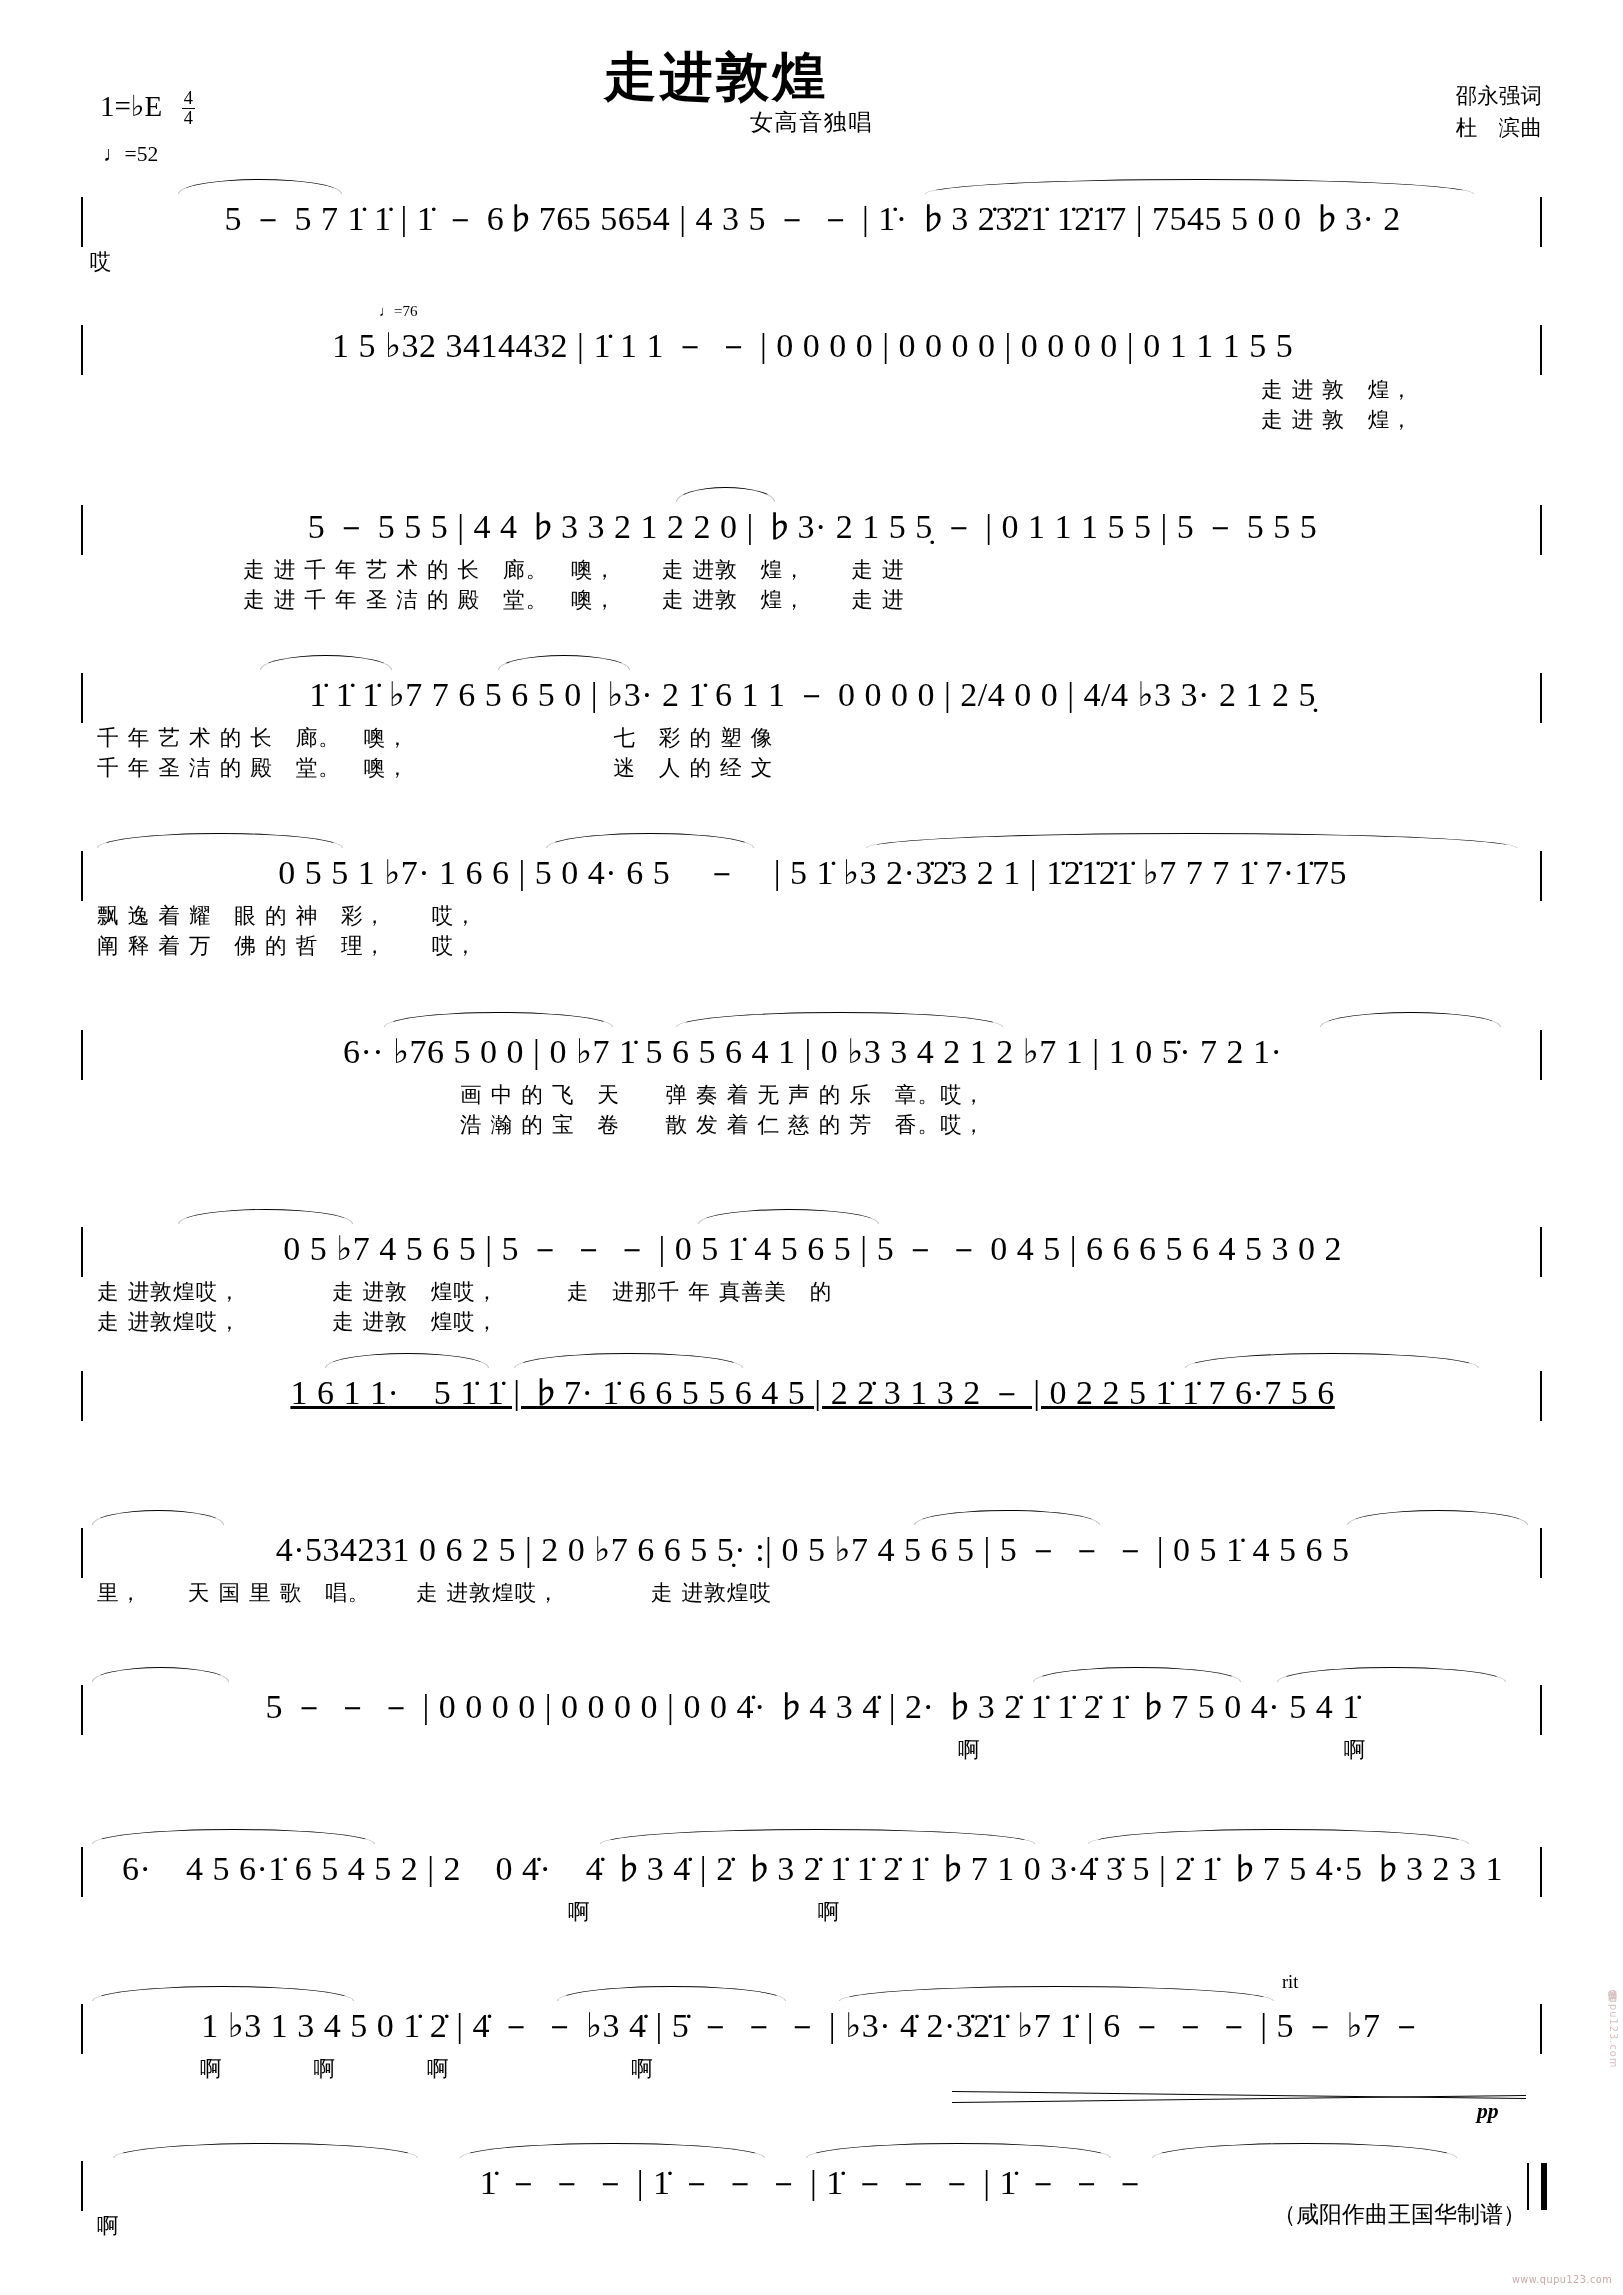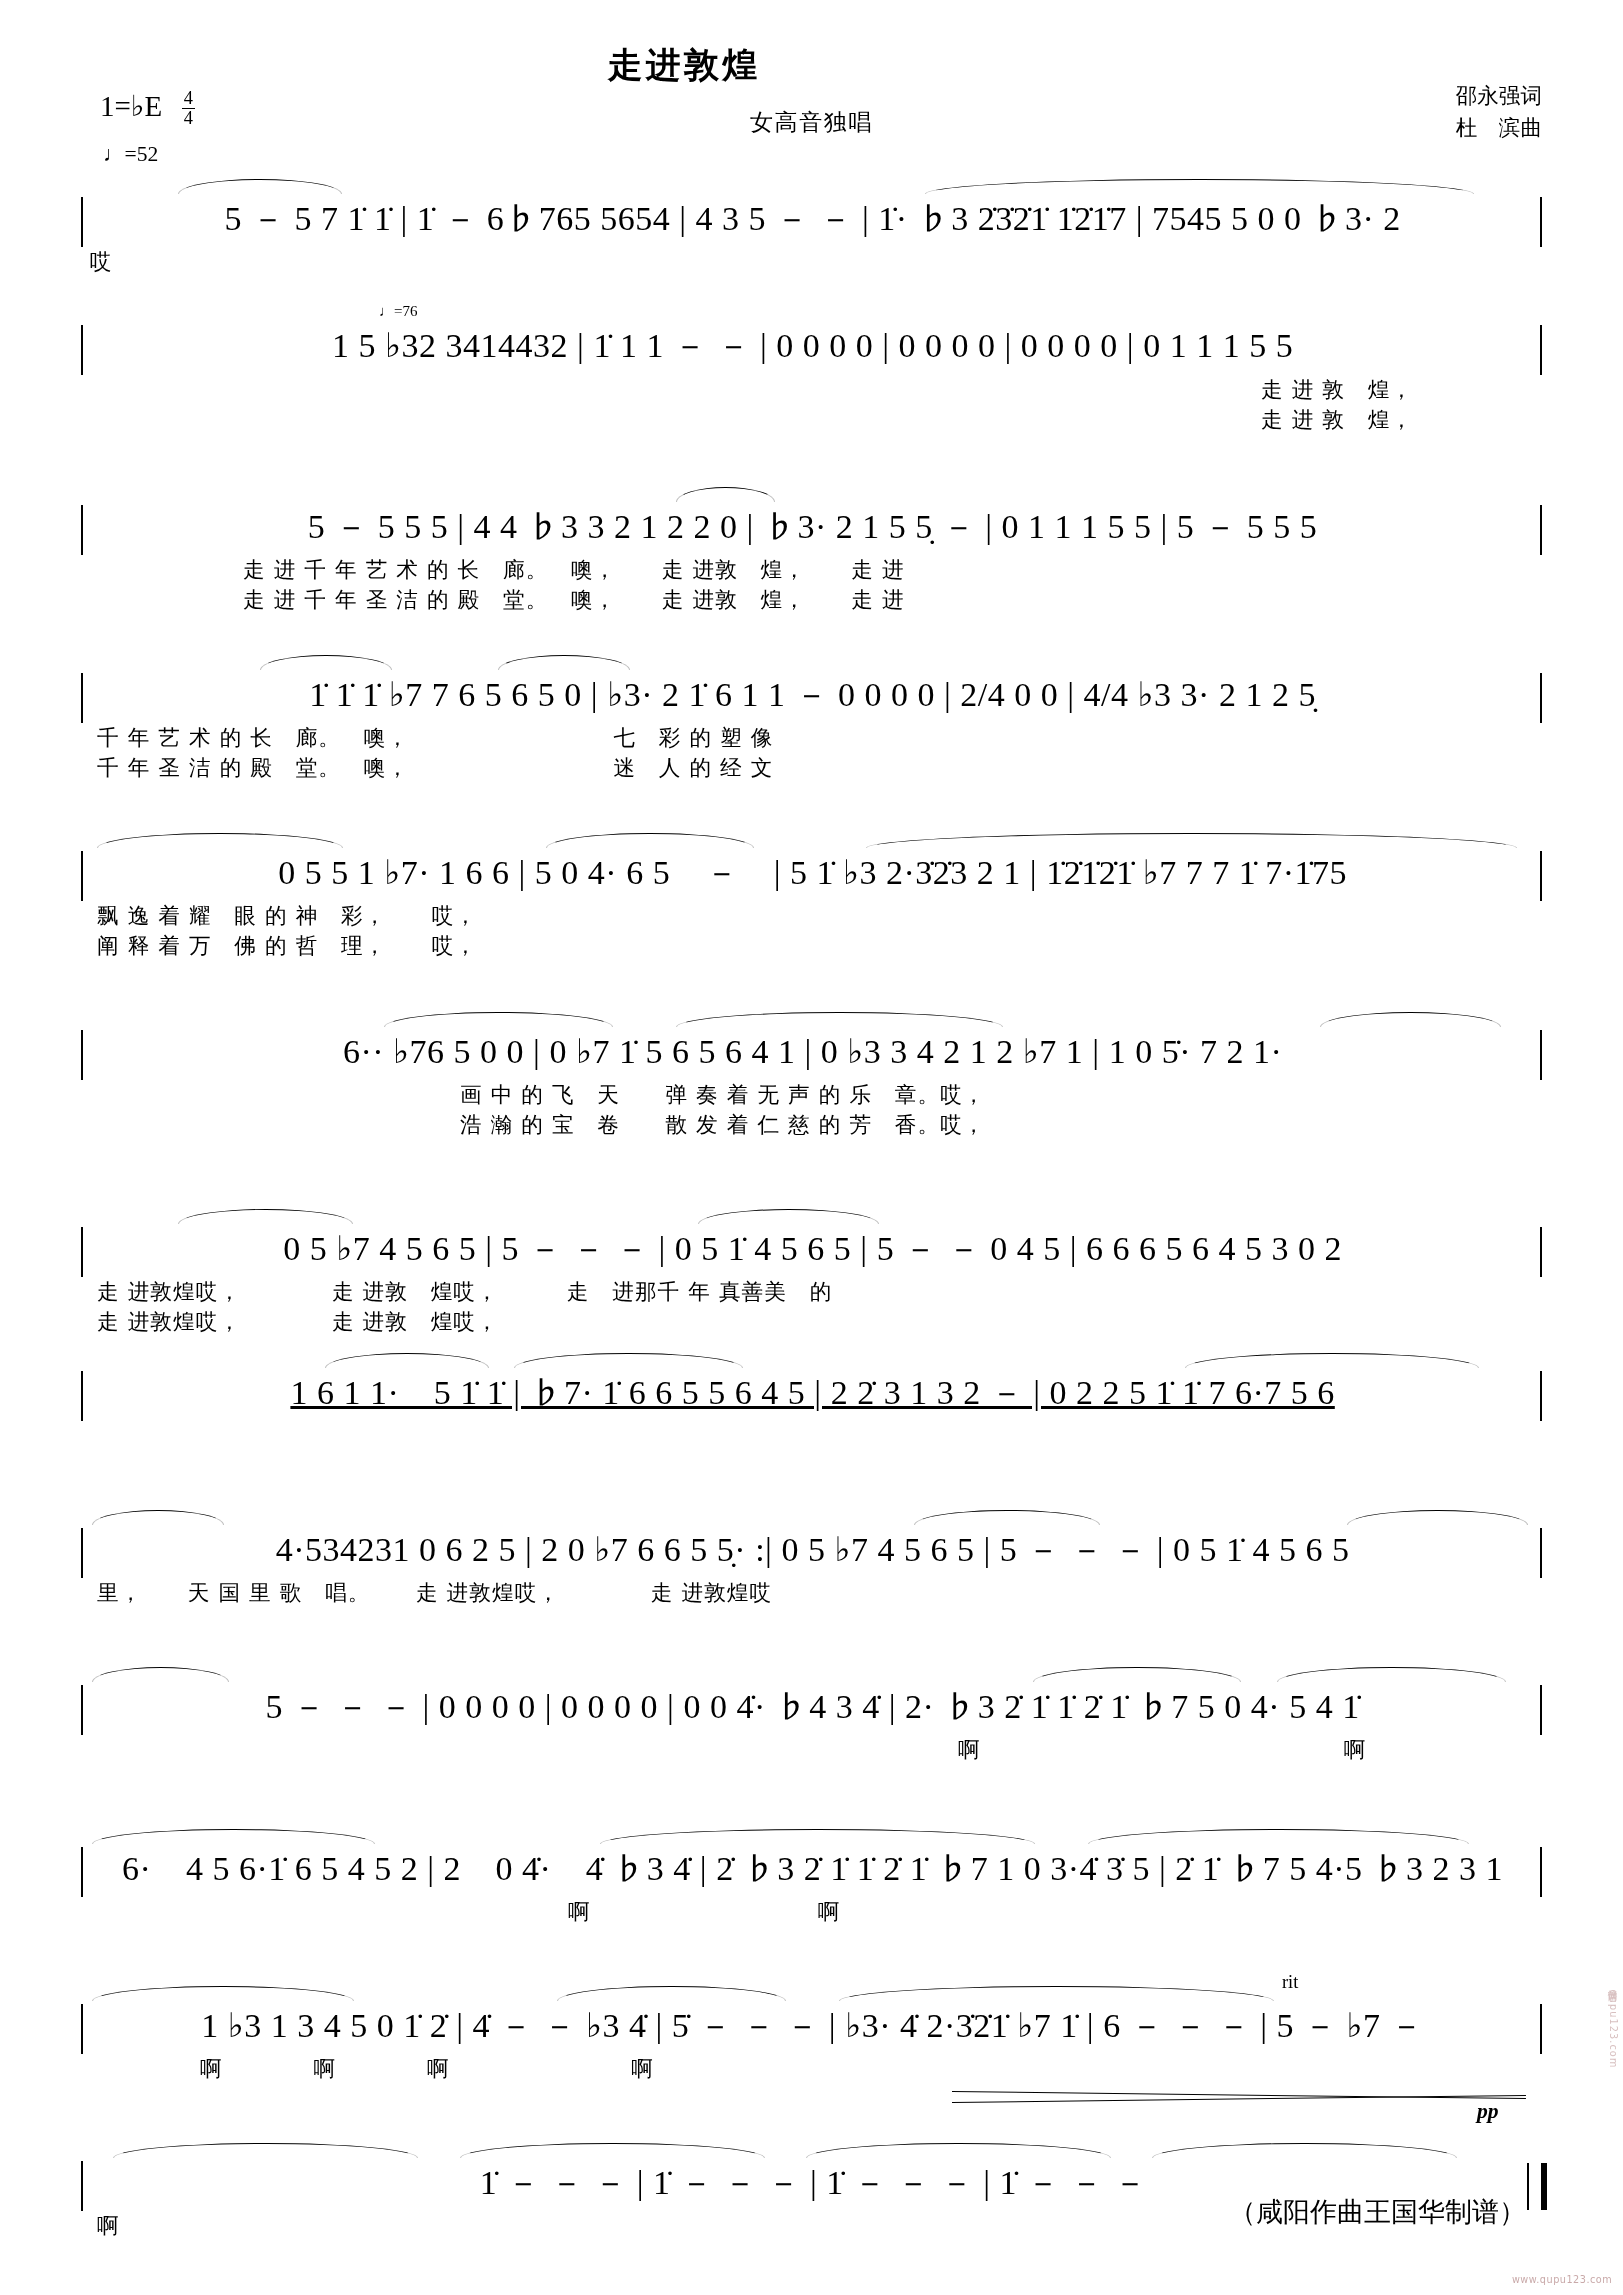--- a/index.html
+++ b/index.html
@@ -15,22 +15,23 @@
     width:1623px;height:2295px;
     padding:0;
   }
   
   .title{
     position:absolute;
     top:42px;left:0;width:1368px;
     text-align:center;
     font-family:"DejaVu Sans", sans-serif;
     font-weight:bold;
-    font-size:35px;
+    font-size:53px;
     letter-spacing:3.2px;
+    padding-left:32px;
   }
   .subtitle{
     position:absolute;
     top:107px;left:0;width:1623px;
     text-align:center;
     font-family:"DejaVu Sans", sans-serif;
     font-size:23px;
     letter-spacing:1.6px;
   }
   .credits{
@@ -114,21 +115,21 @@
     border-radius:50%/100% 100% 0 0;
     height:14px;
     border-left:1.1px solid rgba(0,0,0,0.25);
     border-right:1.1px solid rgba(0,0,0,0.25);
   }
   
   .bottom-credit{
     position:absolute;
     bottom:65px;right:97px;
     font-family:"DejaVu Sans", sans-serif;
-    font-size:27px;
+    font-size:23px;
     margin-left:8px;
   }
   .watermark{
     position:absolute;
     bottom:9.7px;right:10.8px;
     font-family:"DejaVu Sans", sans-serif;
     font-size:9.7px;
     color:#c9a9a9;
     letter-spacing:0.5px;
   }

